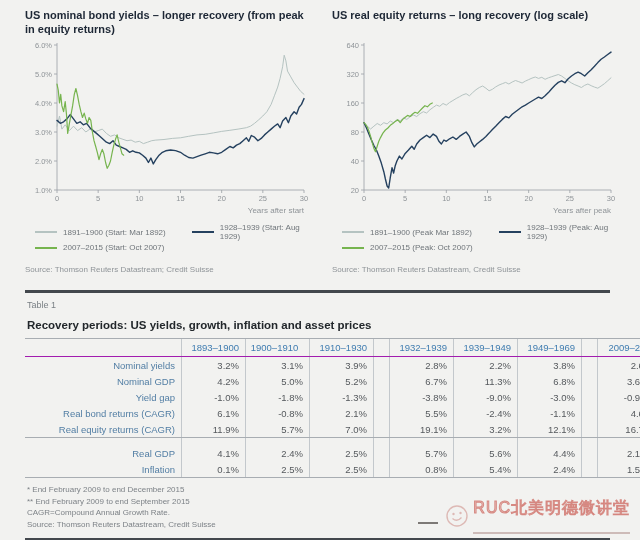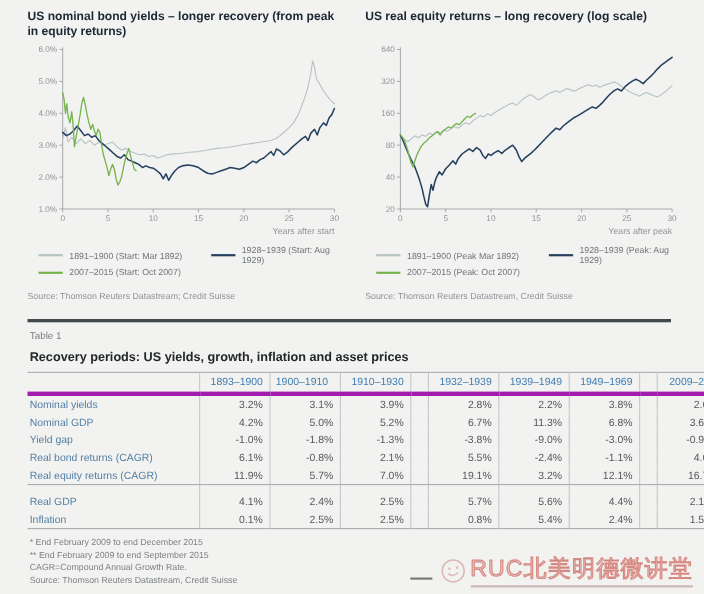--- a/index.html
+++ b/index.html
@@ -36,44 +36,44 @@
     margin-top:16px;width:585px;
     border-top:3px solid #43484d;border-bottom:3px solid #43484d;
     padding:4px 0 5px 0;
   }
   .table-label{font-size:9px;color:#7a8085;margin:3px 0 9px 2px;}
   .table-title{font-size:11.5px;font-weight:bold;color:#22272b;margin:0 0 7px 2px;}
   table.data-table{border-collapse:collapse;width:100%;table-layout:fixed;font-size:9.5px;}
   .data-table th{
     color:#3f7cb0;font-weight:normal;text-align:right;
     padding:3px 6px 3px 0;
-    border-top:1px solid #a8adb2;border-bottom:4px solid #a21caf;
+    border-top:1px solid #a8adb2;border-bottom:1px solid #a21caf;
   }
   .data-table th.label-col{text-align:left;}
   .data-table td{color:#55595d;text-align:right;padding:2.5px 6px 2.5px 0;}
-  .data-table td.row-label{color:#527ea4;text-align:left;padding-left:2px;}
+  .data-table td.row-label{color:#527ea4;text-align:right;padding-left:2px;}
   .data-table .vl{border-left:1px solid #c3c8cc;}
   .data-table .last{border-right:1px solid #c3c8cc;}
   .data-table tr.group-end td{border-bottom:1px solid #a8adb2;}
   .data-table tr.spacer td{height:7px;padding:0;}
   .footnotes{font-size:8px;color:#7d8287;line-height:1.45;margin:6px 0 2px 2px;}
 
   
   .watermark{
     position:absolute;right:10px;bottom:6px;
     display:flex;align-items:center;gap:3px;
   }
   .wm-dash{width:20px;height:2px;background:#55504e;opacity:.75;margin-right:3px;margin-top:14px;}
   .wm-logo{opacity:.55;}
   .wm-text{
-    font-size:21px;letter-spacing:1px;
+    font-size:16px;letter-spacing:1px;
     color:rgba(226,142,136,0.40);
     -webkit-text-stroke:1px rgba(205,108,100,0.75);
     border-bottom:2px solid rgba(160,120,115,0.45);
-    padding-bottom:1px;
+    padding-bottom:13px;
   }
 </style>
 </head>
 <body>
 
 <div class="page">
 
   <div class="charts-row">
 
     <section class="chart-panel">

